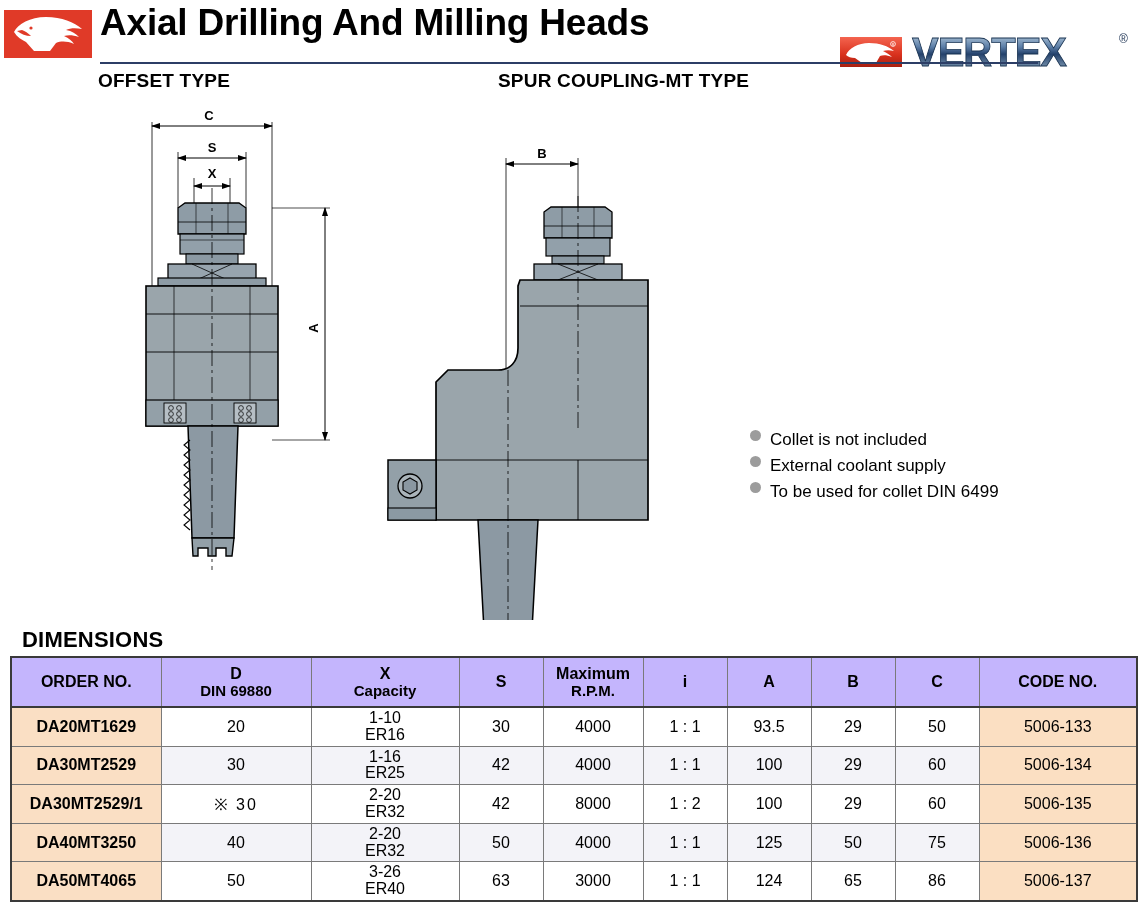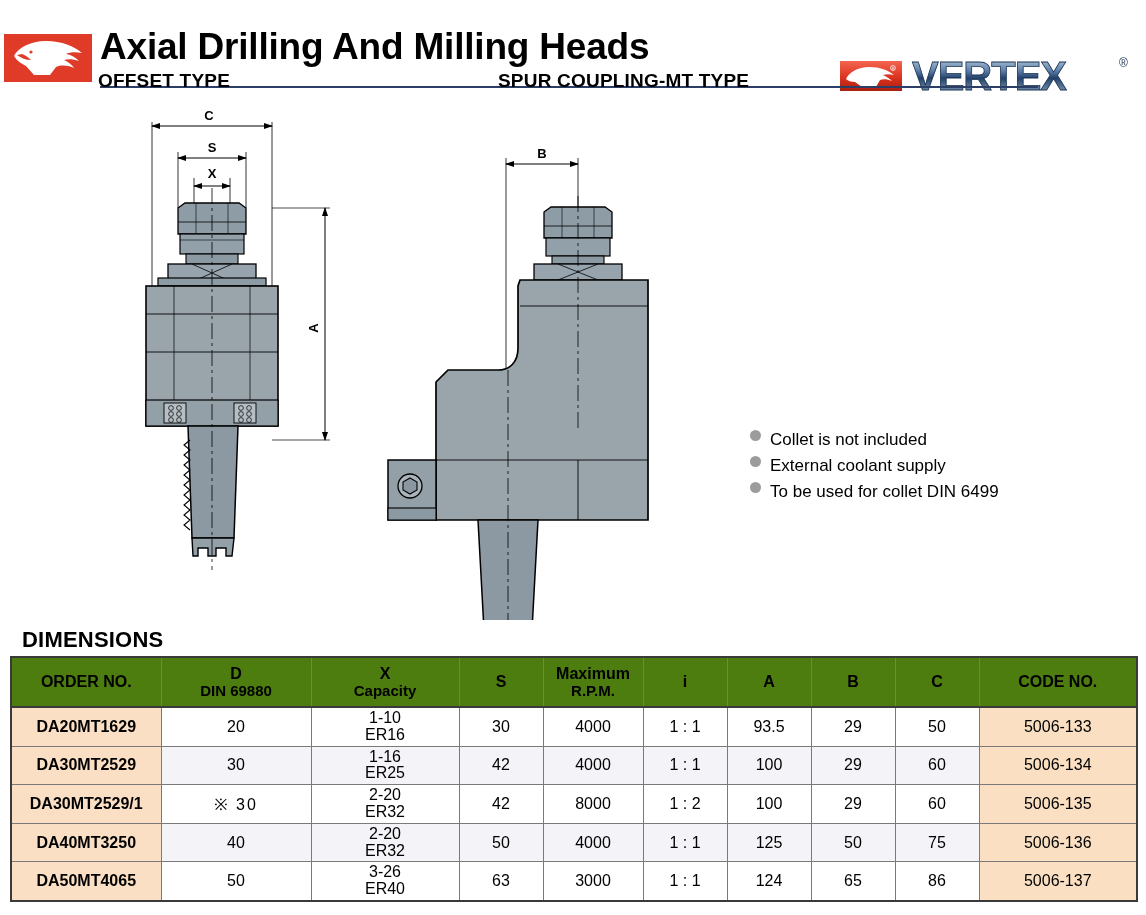--- a/index.html
+++ b/index.html
@@ -13,21 +13,20 @@
     font-family: "Liberation Sans", sans-serif;
     color: #000;
     position: relative;
     overflow: hidden;
   }
 
   
   .header {
     position: relative;
     height: 59px;
-    margin-top: 24px;
   }
   .eagle-badge {
     position: absolute;
     left: 4px;
     top: 10px;
     width: 88px;
     height: 48px;
     background: #e03a28;
   }
   .eagle-badge svg { display:block; width:100%; height:100%; }
@@ -129,21 +128,21 @@
     border: 2px solid #3a3a3a;
   }
   table.dims th, table.dims td {
     border: 1px solid #7a7a7a;
     text-align: center;
     vertical-align: middle;
     font-size: 16px;
     padding: 2px 2px;
   }
   table.dims thead th {
-    background: #4d7c0f;
+    background: #c4b5fd;
     font-weight: bold;
     height: 44px;
     line-height: 1.08;
     border-bottom: 2px solid #3a3a3a;
   }
   table.dims thead th .sub {
     display: block;
     font-size: 15px;
     font-weight: bold;
   }

